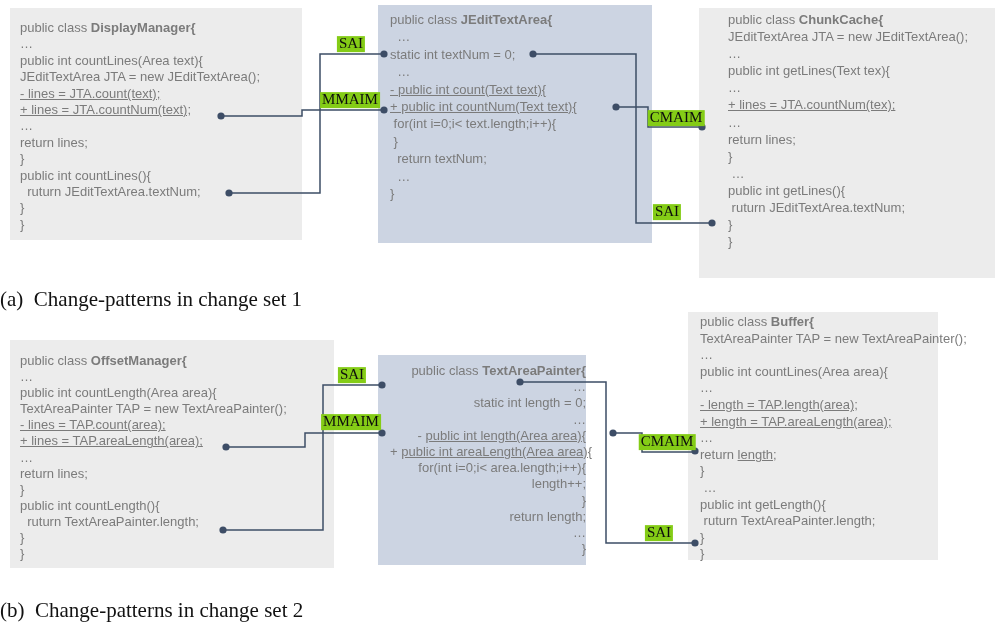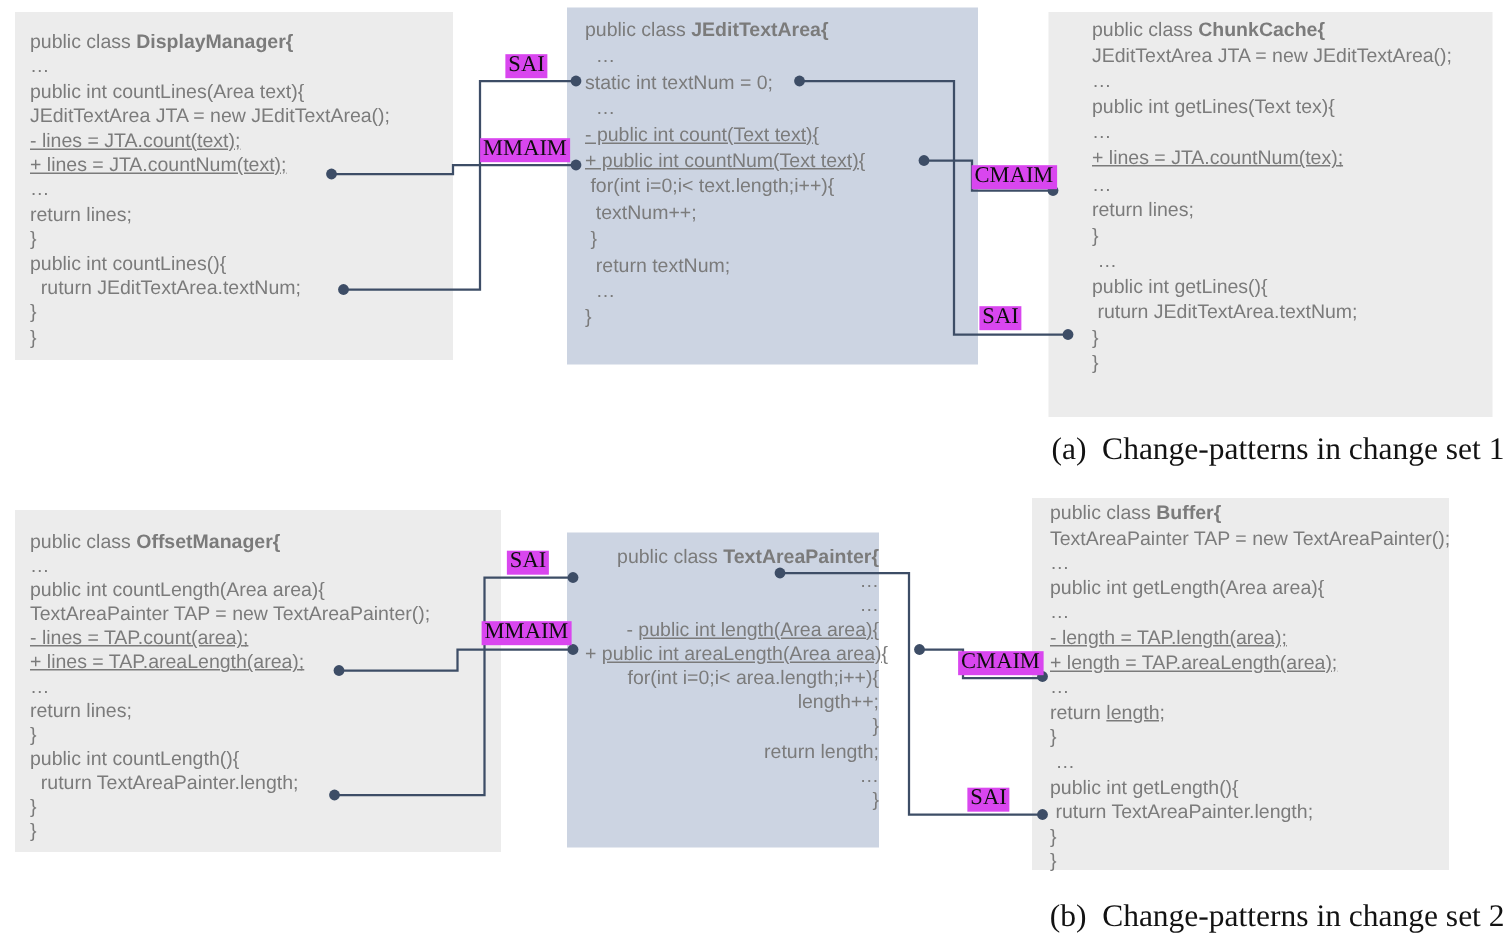--- a/index.html
+++ b/index.html
@@ -16,24 +16,24 @@
   .codebox.blue { background:#ccd4e2; }
   .code-line { white-space:pre; }
   .code-line .bold { font-weight:bold; }
   .code-line .ul { text-decoration:underline; }
   svg.overlay { position:absolute; left:0; top:0; pointer-events:none; }
   .conn { fill:none; stroke:#3d4d66; stroke-width:1.5; }
   .dot { fill:#3d4d66; stroke:none; }
   .conn-label {
     position:absolute; transform:translate(-50%,-50%);
     font-family:"Liberation Serif", serif; font-size:15px; line-height:1.05;
-    color:#0d0d0d; background:#d946ef; padding:0 2px; white-space:nowrap;
+    color:#0d0d0d; background:#84cc16; padding:0 2px; white-space:nowrap;
   }
   .caption {
-    position:absolute; left:0; width:100%; text-align:right;
+    position:absolute; left:0; width:100%; text-align:left;
     font-family:"Liberation Serif", serif; font-size:21px; color:#121212;
     white-space:pre;
   }
 </style>
 </head>
 <body>
 
 <div id="screen">
 
   <div class="codebox gray" style="left:10px; top:8px; width:292px; height:232px; padding:12px 0 0 10px; line-height:16.4px;">
@@ -53,21 +53,20 @@
     </div>
 
   <div class="codebox blue" style="left:378px; top:5px; width:274px; height:238px; padding:6px 0 0 12px; line-height:17.4px;">
       <div class="code-line"><span>public class </span><span class="bold">JEditTextArea{</span></div>
       <div class="code-line"><span>  …</span></div>
       <div class="code-line"><span>static int textNum = 0;</span></div>
       <div class="code-line"><span>  …</span></div>
       <div class="code-line"><span class="ul">- public int count(Text text){</span></div>
       <div class="code-line"><span class="ul">+ public int countNum(Text text){</span></div>
       <div class="code-line"><span> for(int i=0;i&lt; text.length;i++){</span></div>
-      <div class="code-line"><span>  textNum++;</span></div>
       <div class="code-line"><span> }</span></div>
       <div class="code-line"><span>  return textNum;</span></div>
       <div class="code-line"><span>  …</span></div>
       <div class="code-line"><span>}</span></div>
     </div>
 
   <div class="codebox gray" style="left:699px; top:8px; width:296px; height:270px; padding:3px 0 0 29px; line-height:17.1px;">
       <div class="code-line"><span>public class </span><span class="bold">ChunkCache{</span></div>
       <div class="code-line"><span>JEditTextArea JTA = new JEditTextArea();</span></div>
       <div class="code-line"><span>…</span></div>
@@ -96,36 +95,37 @@
       <div class="code-line"><span>}</span></div>
       <div class="code-line"><span>public int countLength(){</span></div>
       <div class="code-line"><span>  ruturn TextAreaPainter.length;</span></div>
       <div class="code-line"><span>}</span></div>
       <div class="code-line"><span>}</span></div>
     </div>
 
   <div class="codebox blue" style="left:378px; top:355px; width:208px; height:210px; padding:8px 0 0 12px; line-height:16.2px;text-align:right;">
       <div class="code-line"><span>public class </span><span class="bold">TextAreaPainter{</span></div>
       <div class="code-line"><span>…</span></div>
+      <div class="code-line"><span>static int length = 0;</span></div>
       <div class="code-line"><span>…</span></div>
       <div class="code-line"><span>- </span><span class="ul">public int length(Area area){</span></div>
       <div class="code-line"><span>+ </span><span class="ul">public int areaLength(Area area){</span></div>
       <div class="code-line"><span> for(int i=0;i&lt; area.length;i++){</span></div>
       <div class="code-line"><span>   length++;</span></div>
       <div class="code-line"><span> }</span></div>
       <div class="code-line"><span>  return length;</span></div>
       <div class="code-line"><span>…</span></div>
       <div class="code-line"><span>}</span></div>
     </div>
 
-  <div class="codebox gray" style="left:688px; top:332px; width:278px; height:248px; padding:2px 0 0 12px; line-height:16.6px;">
+  <div class="codebox gray" style="left:688px; top:312px; width:250px; height:248px; padding:2px 0 0 12px; line-height:16.6px;">
       <div class="code-line"><span>public class </span><span class="bold">Buffer{</span></div>
       <div class="code-line"><span>TextAreaPainter TAP = new TextAreaPainter();</span></div>
       <div class="code-line"><span>…</span></div>
-      <div class="code-line"><span>public int getLength(Area area){</span></div>
+      <div class="code-line"><span>public int countLines(Area area){</span></div>
       <div class="code-line"><span>…</span></div>
       <div class="code-line"><span class="ul">- length = TAP.length(area);</span></div>
       <div class="code-line"><span class="ul">+ length = TAP.areaLength(area);</span></div>
       <div class="code-line"><span>…</span></div>
       <div class="code-line"><span>return </span><span class="ul">length;</span></div>
       <div class="code-line"><span>}</span></div>
       <div class="code-line"><span> …</span></div>
       <div class="code-line"><span>public int getLength(){</span></div>
       <div class="code-line"><span> ruturn TextAreaPainter.length;</span></div>
       <div class="code-line"><span>}</span></div>

